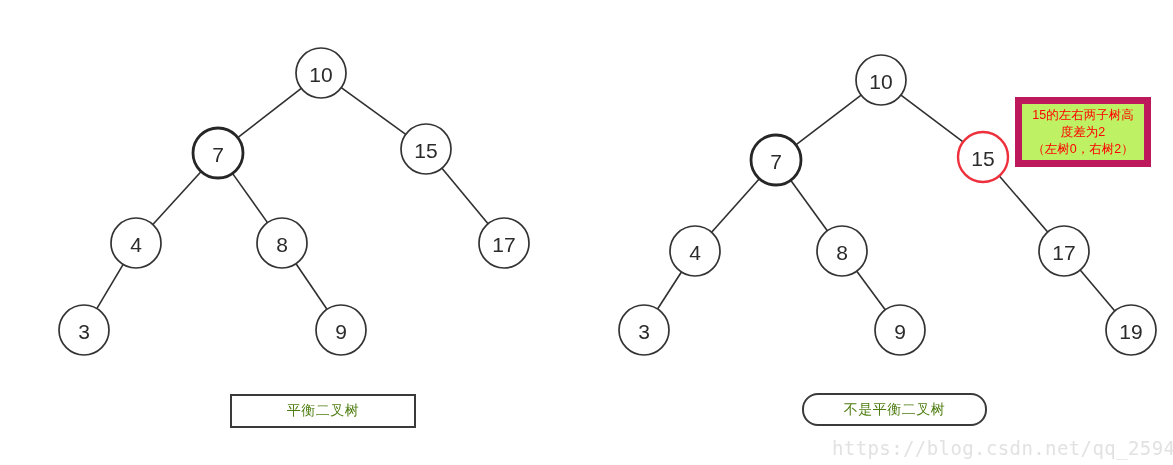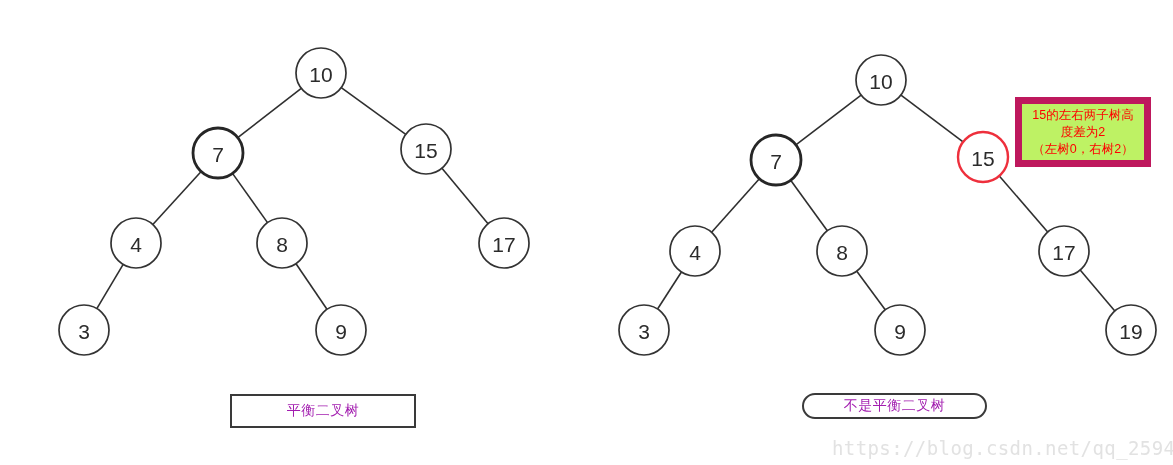--- a/index.html
+++ b/index.html
@@ -55,21 +55,21 @@
     border: 2px solid #3a3a3a;
     background: #ffffff;
     box-sizing: border-box;
     display: flex;
     align-items: center;
     justify-content: center;
   }
   .caption-text {
     font-family: "Liberation Sans", "DejaVu Sans", sans-serif;
     font-size: 14px;
-    color: #a21caf;
+    color: #4d7c0f;
     letter-spacing: 0.5px;
     white-space: nowrap;
   }
   .annotation-box {
     position: absolute;
     border: 7px solid #be185d;
     background: #bef264;
     box-sizing: border-box;
     display: flex;
     flex-direction: column;
@@ -187,21 +187,21 @@
           <circle cx="1117" cy="330" r="25" class="node-circle"></circle>
           <text x="1117" y="331" class="node-text">19</text>
         </g>
       </g>
   </svg>
 
   <div class="caption-box" id="caption-box-0" style="left: 216px; top: 394px; width: 186px; height: 34px;">
     <span class="caption-text">平衡二叉树</span>
   </div>
 
-  <div class="caption-box" id="caption-box-1" style="left: 788px; top: 393px; width: 185px; height: 26px; border-radius: 16px;">
+  <div class="caption-box" id="caption-box-1" style="left: 788px; top: 393px; width: 185px; height: 33px; border-radius: 16px;">
     <span class="caption-text">不是平衡二叉树</span>
   </div>
 
   <div class="annotation-box" id="annotation-box" style="left: 1001px; top: 97px; width: 136px; height: 70px;">
     <span class="annotation-line">15的左右两子树高</span>
     <span class="annotation-line">度差为2</span>
     <span class="annotation-line">（左树0，右树2）</span>
   </div>
 
   <div class="watermark" id="watermark" style="left: 818px; top: 437px;">https://blog.csdn.net/qq_25940921</div>

